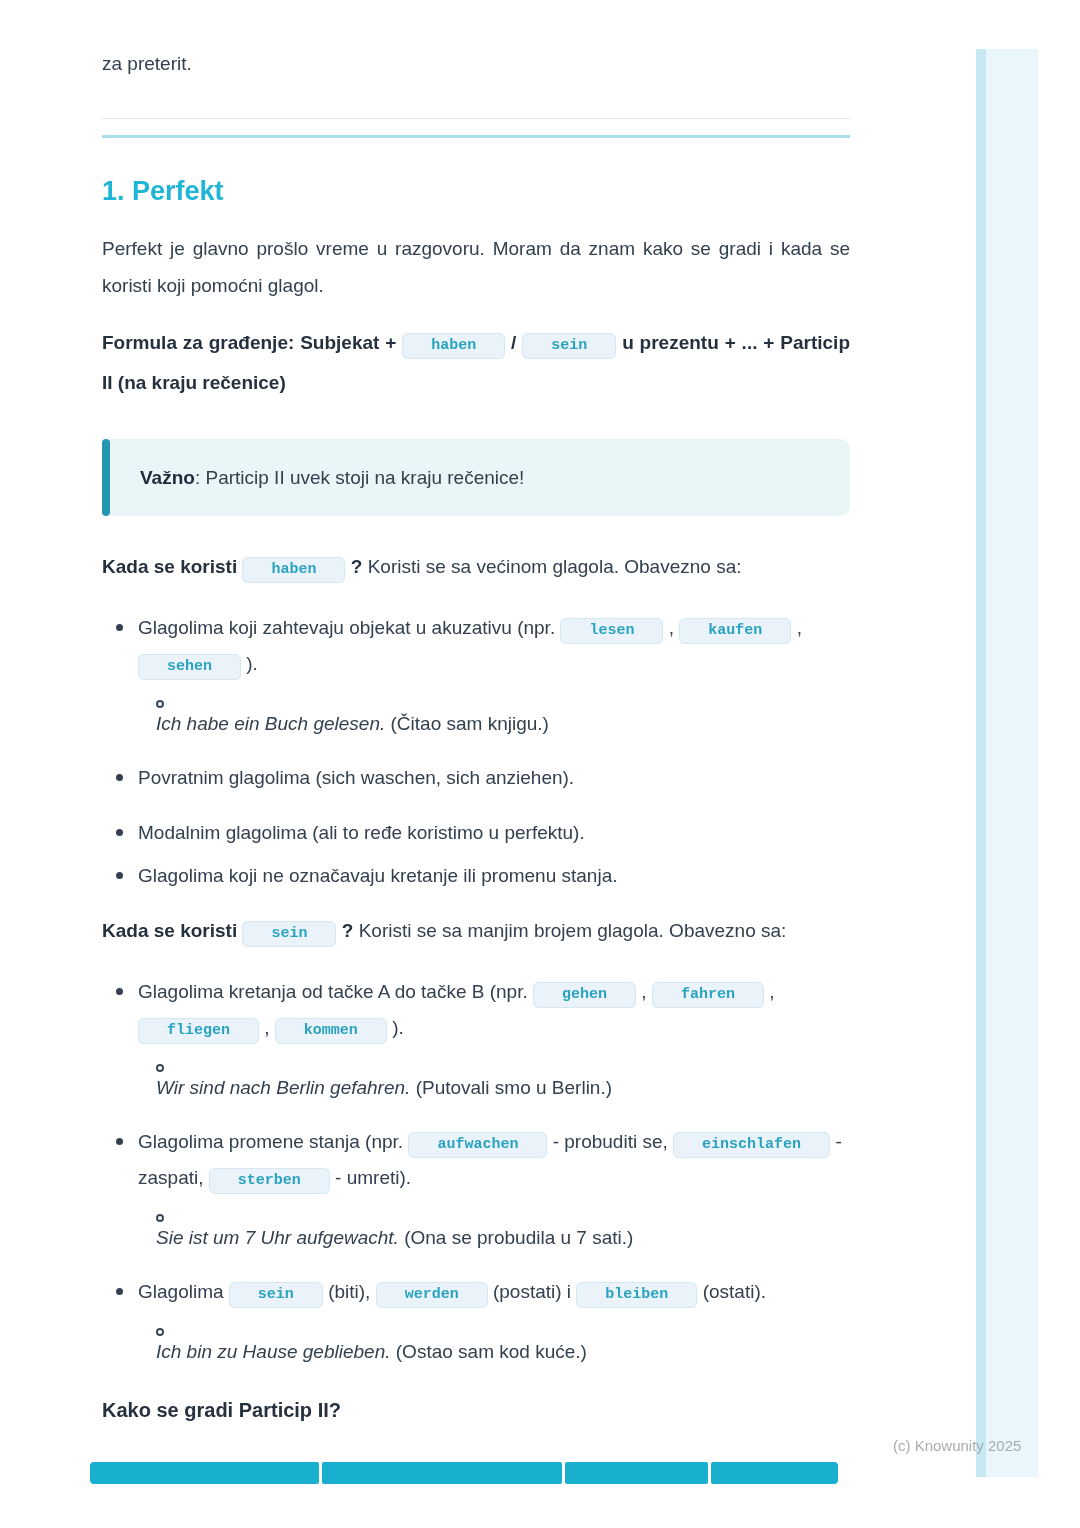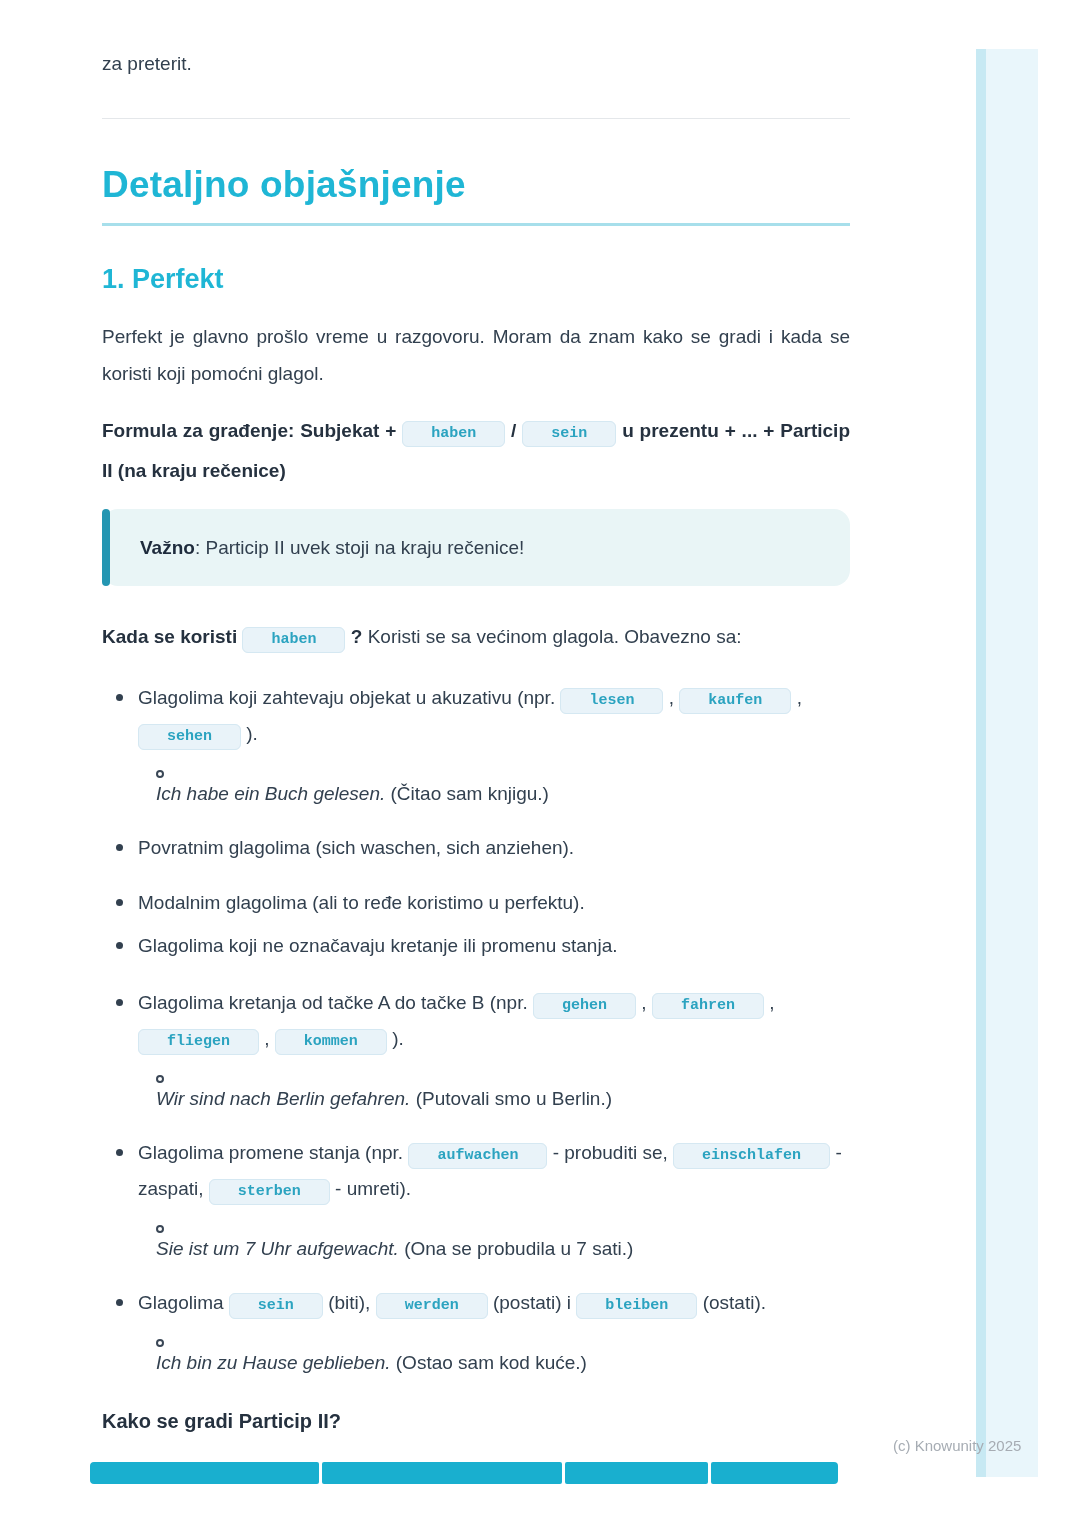--- a/index.html
+++ b/index.html
@@ -51,22 +51,22 @@
     font-size: 15px; font-weight: 700;
     color: var(--badge-text);
     background: #E9F3F9;
     border: 1px solid #D5E8F2;
     border-radius: 6px;
     padding: 3px 28px 4px;
     white-space: nowrap;
   }
 
   .callout {
-    margin-top: 20px; position: relative;
-    background: #E9F5F6; border-radius: 16px;
+    margin-top: 38px; position: relative;
+    background: #E9F5F6; border-radius: 10px;
     padding: 25px 18px 25px 38px;
     font-size: 19px; line-height: 27px;
   }
   .callout-bar {
     position: absolute; left: 0; top: 0; bottom: 0; width: 8px;
     background: var(--callout-bar); border-radius: 8px;
   }
   .callout b { color: #1E2B3C; }
 
   p.lead { margin: 34px 0 0; font-size: 19px; line-height: 34px; text-align: justify; }
@@ -105,21 +105,20 @@
 <body>
 
 <div class="stripe"></div>
 
 <div class="content">
 
   <p class="top-text">za preterit.</p>
 
   <div class="divider"></div>
 
-  <h1 class="main">Detaljno objašnjenje</h1>
   <div class="underline"></div>
 
   <h2 class="section">1. Perfekt</h2>
 
   <p class="intro">Perfekt je glavno prošlo vreme u razgovoru. Moram da znam kako se gradi i kada se koristi koji pomoćni glagol.</p>
 
   <p class="formula">
     <span>Formula za građenje: Subjekat +</span>
     <code class="badge">haben</code>
     <span>/</span>
@@ -169,20 +168,26 @@
     <li class="item tight">
       <span class="dot"></span>
       <div class="li-body"><span>Modalnim glagolima (ali to ređe koristimo u perfektu).</span></div>
     </li>
     <li class="item">
       <span class="dot"></span>
       <div class="li-body"><span>Glagolima koji ne označavaju kretanje ili promenu stanja.</span></div>
     </li>
   </ul>
 
+  <p class="lead" style="margin-top:10px">
+    <b>Kada se koristi</b>
+    <code class="badge">sein</code>
+    <b>?</b>
+    <span>Koristi se sa manjim brojem glagola. Obavezno sa:</span>
+  </p>
 
   <ul class="blist">
     <li class="item">
       <span class="dot"></span>
       <div class="li-body">
         <span>Glagolima kretanja od tačke A do tačke B (npr.</span>
         <code class="badge">gehen</code>
         <span>,</span>
         <code class="badge">fahren</code>
         <span>,</span>

